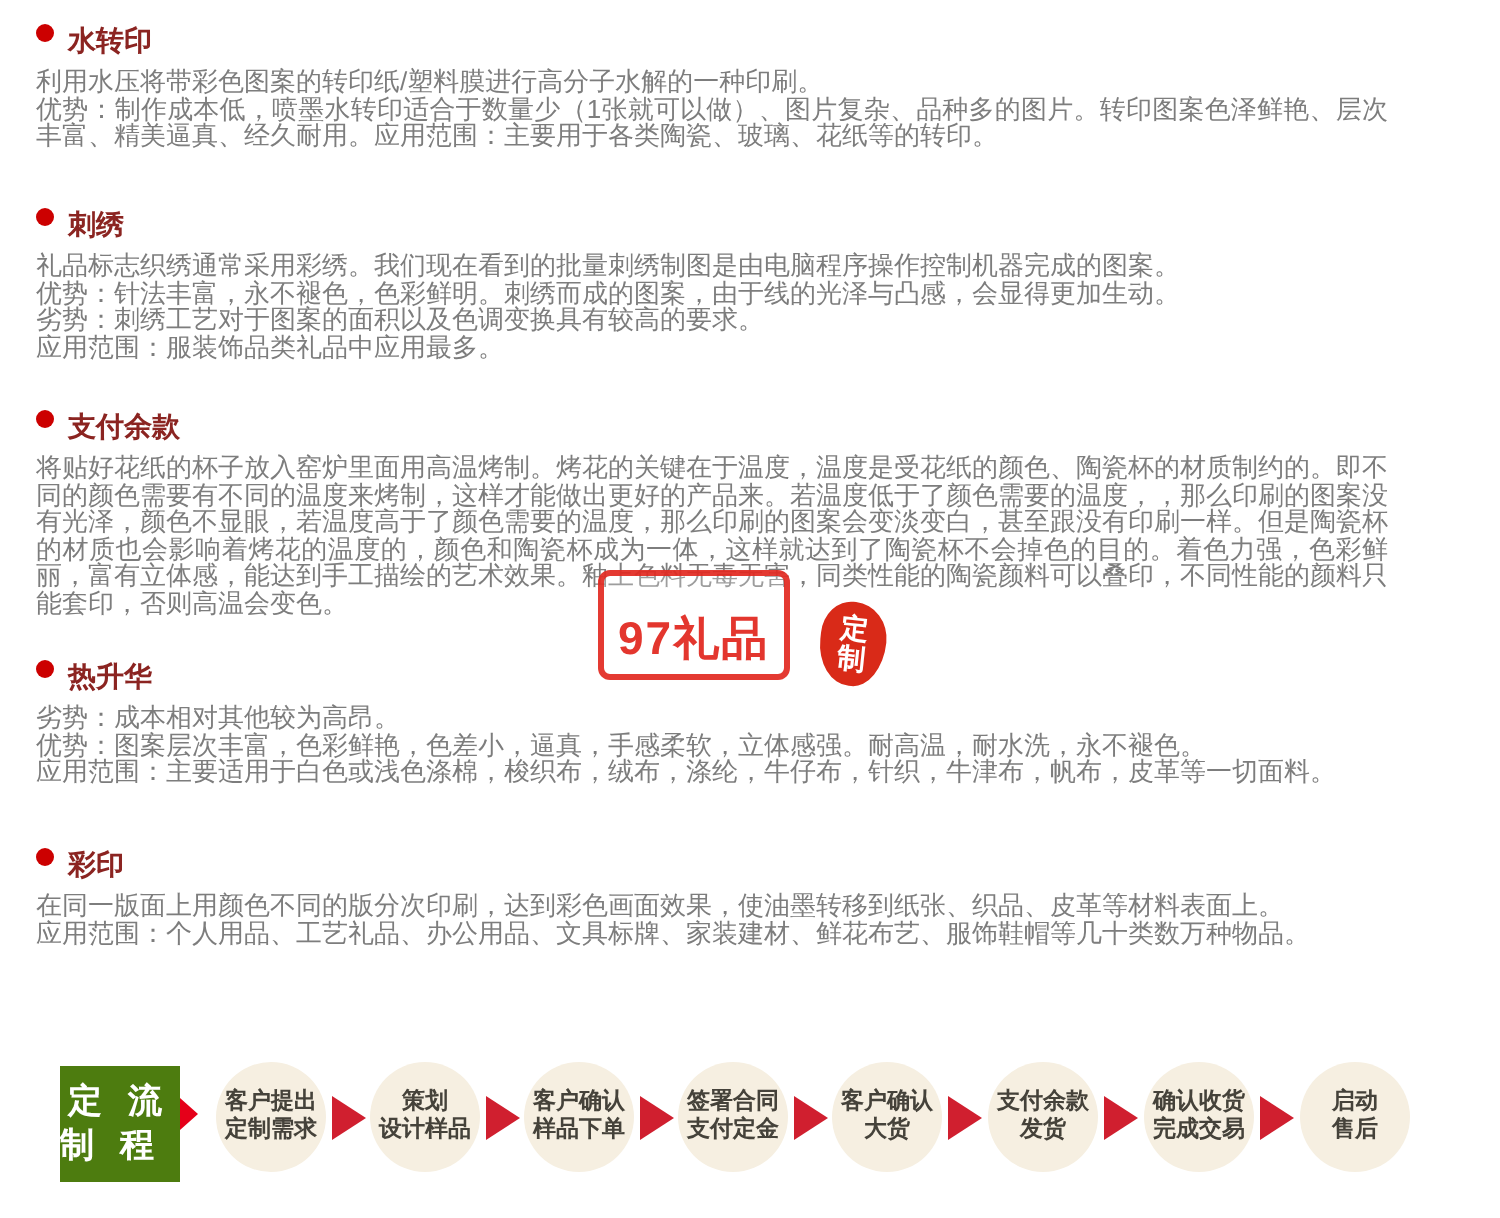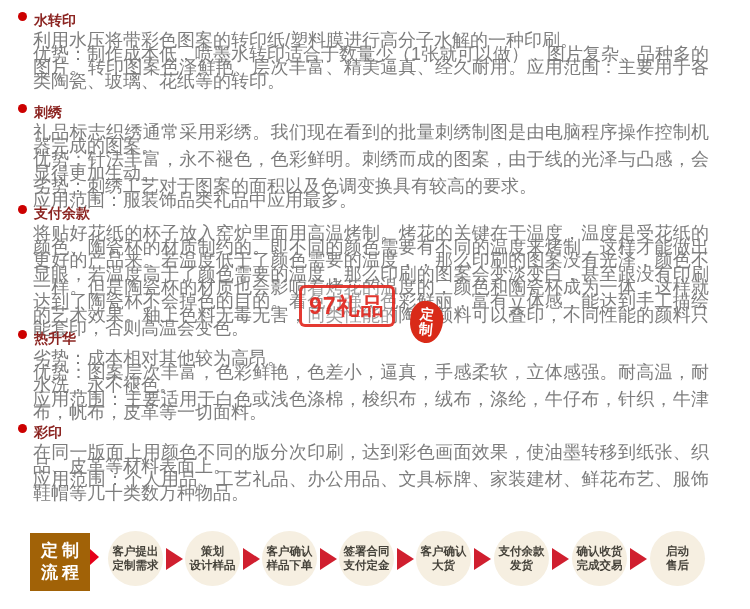--- a/index.html
+++ b/index.html
@@ -4,37 +4,37 @@
 <style>
   html,body{margin:0;padding:0;background:#fff;}
   body{font-family:"Liberation Sans",sans-serif;}
   #page{position:relative;width:750px;height:609px;background:#ffffff;overflow:hidden;}
 
   
   .section{position:absolute;left:18px;width:700px;}
   .sec-header{display:flex;gap:7px;margin-bottom:6px;}
   .bullet{width:9px;height:9px;border-radius:50%;background:#cc0000;flex:0 0 auto;}
   .sec-title{font-size:14px;font-weight:bold;color:#8b2421;line-height:16px;}
-  .sec-body{margin-left:15px;width:676px;color:#7d7d7d;font-size:18px;line-height:13.6px;text-align:justify;}
+  .sec-body{width:676px;color:#7d7d7d;font-size:13px;line-height:13.6px;text-align:justify;}
   .sec-body p{margin:0;padding:0;}
 
   
-  .wm-box{position:absolute;left:299px;top:285px;padding:3px 7px 2px 7px;
+  .wm-box{position:absolute;left:299px;top:285px;padding:16px 7px 2px 7px;
     border:3px solid rgba(225,37,28,.9);border-radius:6px;color:rgba(225,37,28,.92);
     font-size:23px;font-weight:bold;letter-spacing:1px;background:rgba(255,255,255,.25);z-index:5;}
   .wm-seal{position:absolute;left:410px;top:301px;width:33px;height:42px;z-index:5;
     background:#d92a18;border-radius:46% 54% 48% 52%/42% 46% 58% 54%;
     transform:rotate(6deg);display:flex;flex-direction:column;align-items:center;justify-content:center;
     color:#fff;font-size:14px;font-weight:bold;line-height:15px;}
 
   
   .flow{position:absolute;left:0;top:528px;width:750px;height:70px;}
-  .flow-label{position:absolute;left:30px;top:5px;width:60px;height:58px;background:#a16207;
+  .flow-label{position:absolute;left:30px;top:5px;width:60px;height:58px;background:#4d7c0f;
     color:#fff;font-weight:bold;font-size:17px;line-height:22px;letter-spacing:4px;
-    display:flex;flex-direction:column;align-items:center;justify-content:center;text-indent:4px;}
+    display:flex;flex-direction:row;align-items:center;justify-content:center;text-indent:4px;}
   .flow-label .tip{position:absolute;right:-9px;top:16px;width:0;height:0;
     border-top:8px solid transparent;border-bottom:8px solid transparent;border-left:9px solid #e50019;}
   .step{position:absolute;top:3px;width:55px;height:55px;border-radius:50%;background:#f6efe1;
     display:flex;flex-direction:column;align-items:center;justify-content:center;
     color:#45423a;font-size:11.5px;font-weight:bold;line-height:13.5px;text-align:left;}
   .arrow{position:absolute;top:20px;width:0;height:0;
     border-top:11px solid transparent;border-bottom:11px solid transparent;border-left:17px solid #d01f2f;}
 </style>
 </head>
 <body>

